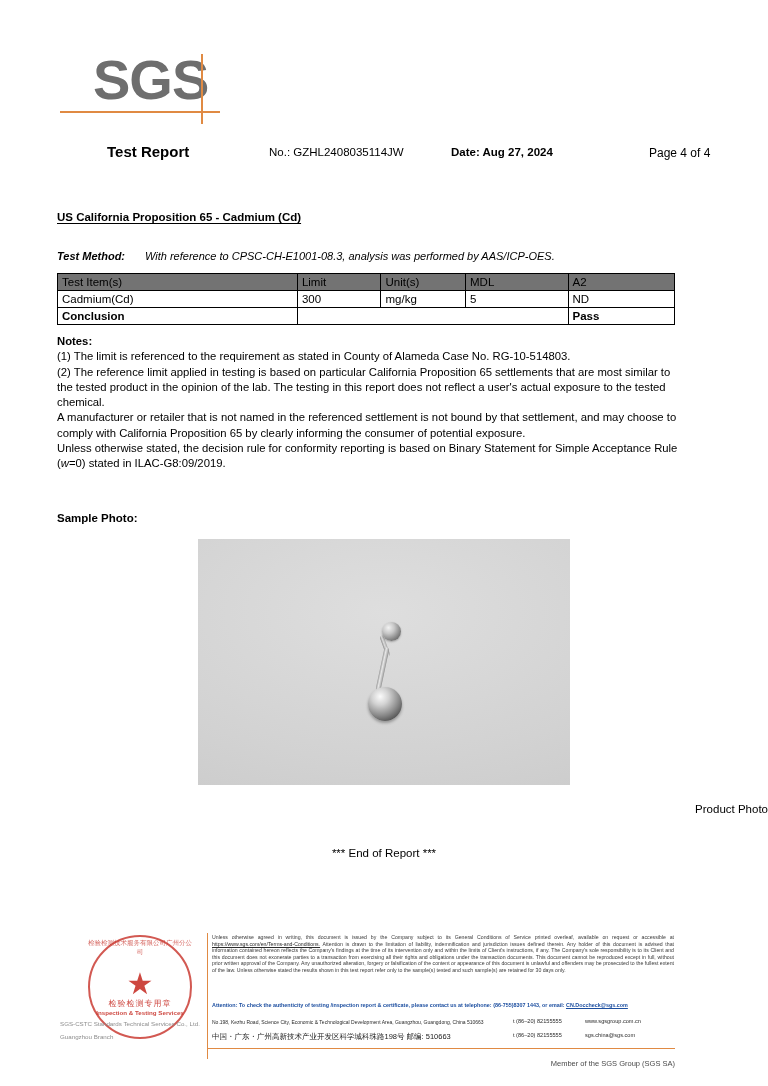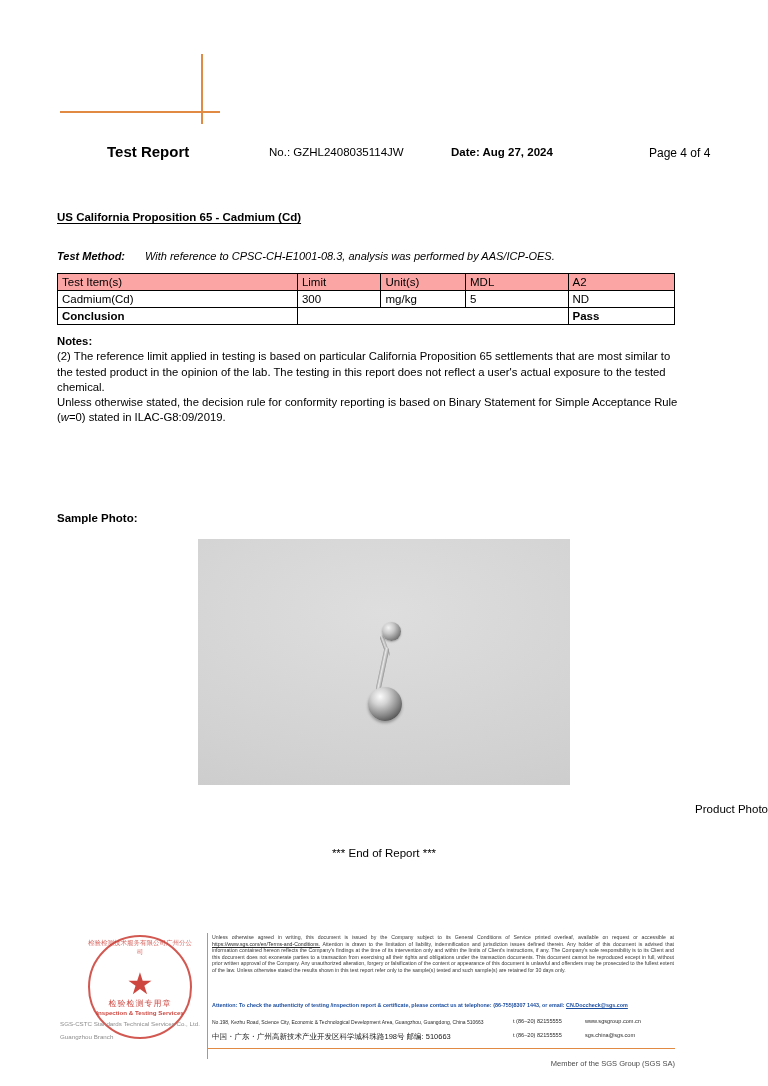--- a/index.html
+++ b/index.html
@@ -132,21 +132,21 @@
   }
   .results-table td, .results-table th {
     border: 1px solid #000000;
     padding: 1px 4px;
     font-weight: normal;
     text-align: left;
     height: 14px;
     line-height: 14px;
   }
   .results-table thead td {
-    background: #fca5a5;
+    background: #737373;
   }
   .results-table td.c-item {
     text-align: left;
     width: 248px;
   }
   .results-table td.c-limit { width: 80px; }
   .results-table td.c-unit  { width: 80px; }
   .results-table td.c-mdl   { width: 101px; }
   .results-table td.c-a2    { width: 105px; }
   .results-table tr.conclusion td {
@@ -441,20 +441,21 @@
     font-size: 6.2px;
     color: #8d8d8d;
   }
 </style>
 </head>
 <body>
 
 <div class="page">
 
   <div class="logo-block">
+    <div class="logo-text">SGS</div>
     <div class="logo-cross-v"></div>
     <div class="logo-cross-h"></div>
   </div>
 
   <div class="title-row">
     <div class="report-title">Test Report</div>
     <div class="report-no">No.: GZHL2408035114JW</div>
     <div class="report-date">Date:  Aug 27, 2024</div>
     <div class="report-page">Page 4 of 4</div>
   </div>
@@ -488,21 +489,23 @@
         <td class="c-limit blank"></td>
         <td class="c-unit blank"></td>
         <td class="c-mdl blank"></td>
         <td class="c-a2">Pass</td>
       </tr>
     </tbody>
   </table>
 
   <div class="notes">
     <span class="notes-label">Notes:</span>
+    <p>(1) The limit is referenced to the requirement as stated in County of Alameda Case No. RG-10-514803.</p>
     <p>(2) The reference limit applied in testing is based on particular California Proposition 65 settlements that are most similar to the tested product in the opinion of the lab. The testing in this report does not reflect a user's actual exposure to the tested chemical.</p>
+    <p>A manufacturer or retailer that is not named in the referenced settlement is not bound by that settlement, and may choose to comply with California Proposition 65 by clearly informing the consumer of potential exposure.</p>
     <p><span>Unless otherwise stated, the decision rule for conformity reporting is based on Binary Statement for Simple Acceptance Rule (</span><span class="ital">w</span><span>=0) stated in ILAC-G8:09/2019.</span></p>
   </div>
 
   <div class="sample-photo-label">Sample Photo:</div>
 
   <div class="photo-frame">
     <div class="photo-inner">
       <div class="ring-bar2"></div>
       <div class="ring-bar"></div>
       <div class="ball-top"></div>

